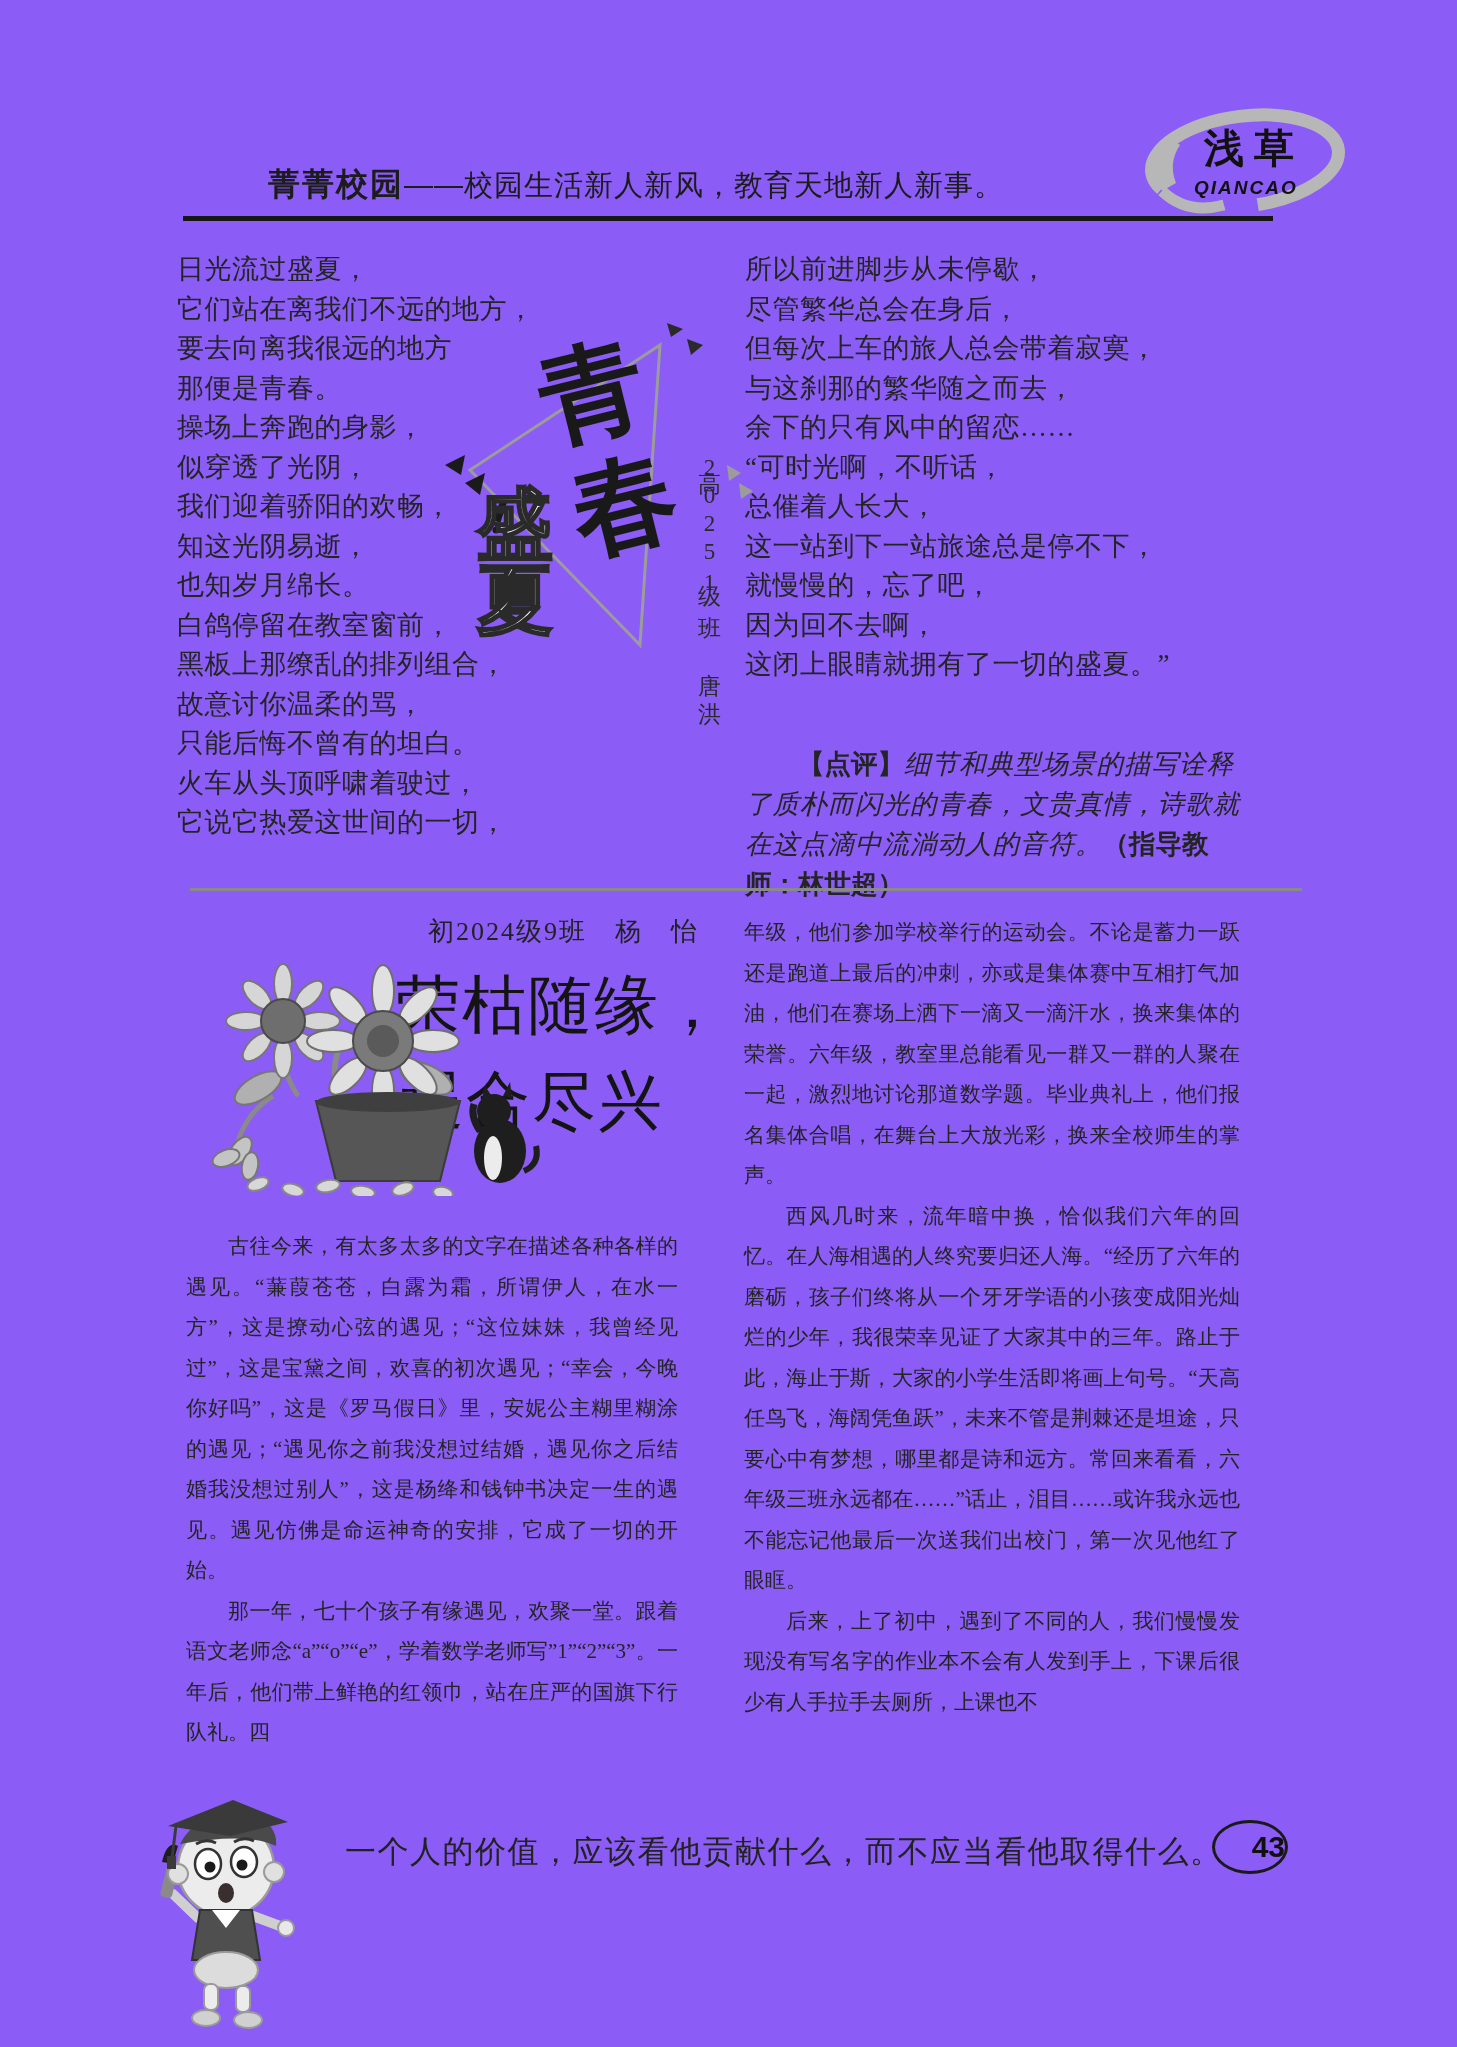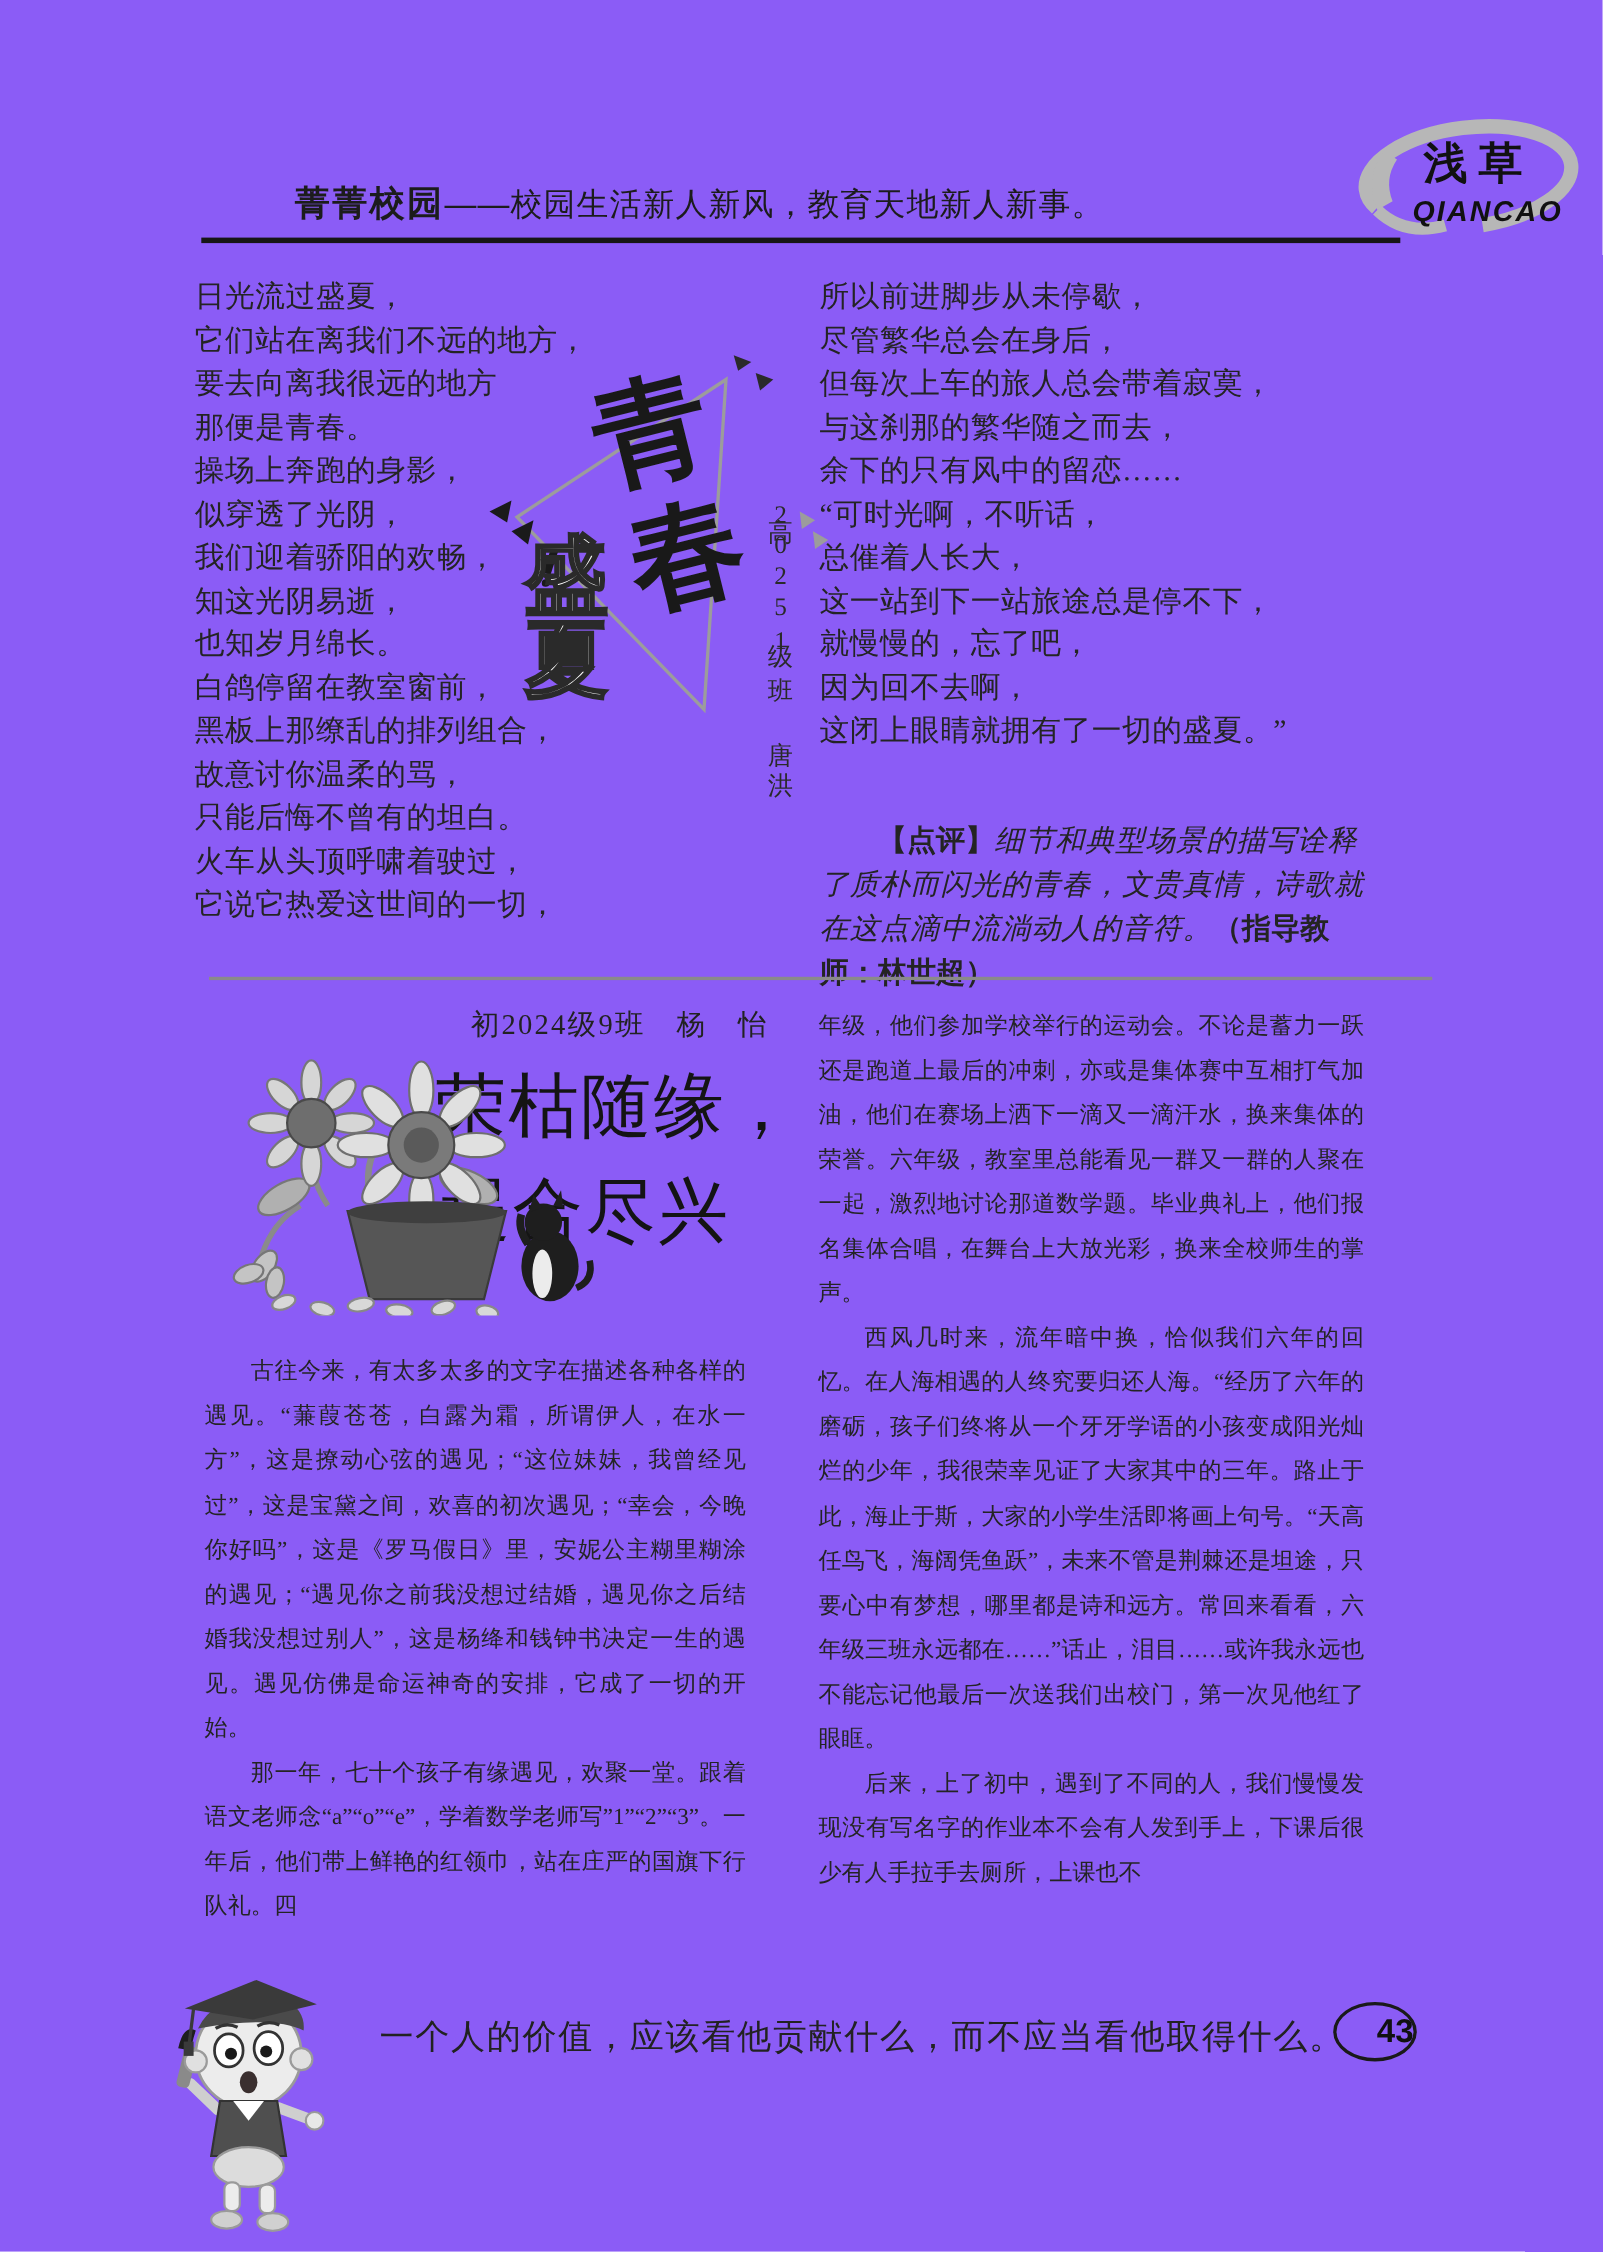--- a/index.html
+++ b/index.html
@@ -7,21 +7,21 @@
     position:relative;width:1457px;height:2047px;background:#8b5cf6;overflow:hidden;
     font-family:"Liberation Serif","DejaVu Serif",serif;color:#1c1c1c;
   }
   .abs{position:absolute;}
   
   .masthead{left:268px;top:163px;white-space:nowrap;}
   .masthead .sec-title{font-family:"Liberation Sans","DejaVu Sans",sans-serif;font-weight:900;font-size:32px;letter-spacing:2px;}
   .masthead .tagline{font-family:"Liberation Sans","DejaVu Sans",sans-serif;font-size:29px;letter-spacing:1px;}
   .head-rule{left:183px;top:216px;width:1090px;height:5px;background:#161616;}
   
-  .logo{left:1222px;top:103px;width:230px;height:118px;}
+  .logo{left:1132px;top:103px;width:230px;height:118px;}
   .logo svg{display:block;}
   
   .poem-col{font-size:27px;line-height:39.5px;letter-spacing:0.5px;color:#242424;}
   .poem-left{left:177px;top:250px;width:430px;}
   .poem-right{left:745px;top:250px;width:510px;}
   
   .art-char{font-family:"Liberation Sans","DejaVu Sans",sans-serif;font-weight:900;font-size:104px;color:#191919;line-height:1;}
   .art-qing{left:540px;top:340px;transform:rotate(-14deg);}
   .art-chun{left:572px;top:452px;transform:rotate(-14deg);}
   .outline-char{font-size:76px;line-height:1;color:#ffffff;-webkit-text-stroke:2.5px #2a2a2a;font-weight:600;}
@@ -66,21 +66,21 @@
   </div>
   <div class="abs head-rule"></div>
 
   <div class="abs logo">
     <svg width="230" height="118" viewBox="0 0 230 118">
       <ellipse cx="113" cy="58" rx="94" ry="45" fill="none" stroke="#b7b7b7" stroke-width="13" transform="rotate(-7 113 58)" stroke-dasharray="340 100" stroke-dashoffset="-205"></ellipse>
       <path d="M 30,88 Q 55,112 92,102" fill="none" stroke="#b7b7b7" stroke-width="11"></path>
       <path d="M 36,34 Q 18,60 30,88 L 44,80 Q 36,60 48,42 Z" fill="#b7b7b7"></path>
     </svg>
     <div class="abs" style="left:72px;top:18px;font-family:'Liberation Sans','DejaVu Sans',sans-serif;font-weight:900;font-size:40px;letter-spacing:10px;color:#111;">浅草</div>
-    <div class="abs" style="left:62px;top:74px;font-family:'Liberation Sans','DejaVu Sans',sans-serif;font-weight:700;font-style:italic;font-size:26px;letter-spacing:2px;color:#111;">QIANCAO</div>
+    <div class="abs" style="left:62px;top:74px;font-family:'Liberation Sans','DejaVu Sans',sans-serif;font-weight:700;font-style:italic;font-size:19px;letter-spacing:2px;color:#111;">QIANCAO</div>
   </div>
 
   <div class="abs poem-col poem-left">
     <div class="pline">日光流过盛夏，</div>
     <div class="pline">它们站在离我们不远的地方，</div>
     <div class="pline">要去向离我很远的地方</div>
     <div class="pline">那便是青春。</div>
     <div class="pline">操场上奔跑的身影，</div>
     <div class="pline">似穿透了光阴，</div>
     <div class="pline">我们迎着骄阳的欢畅，</div>

